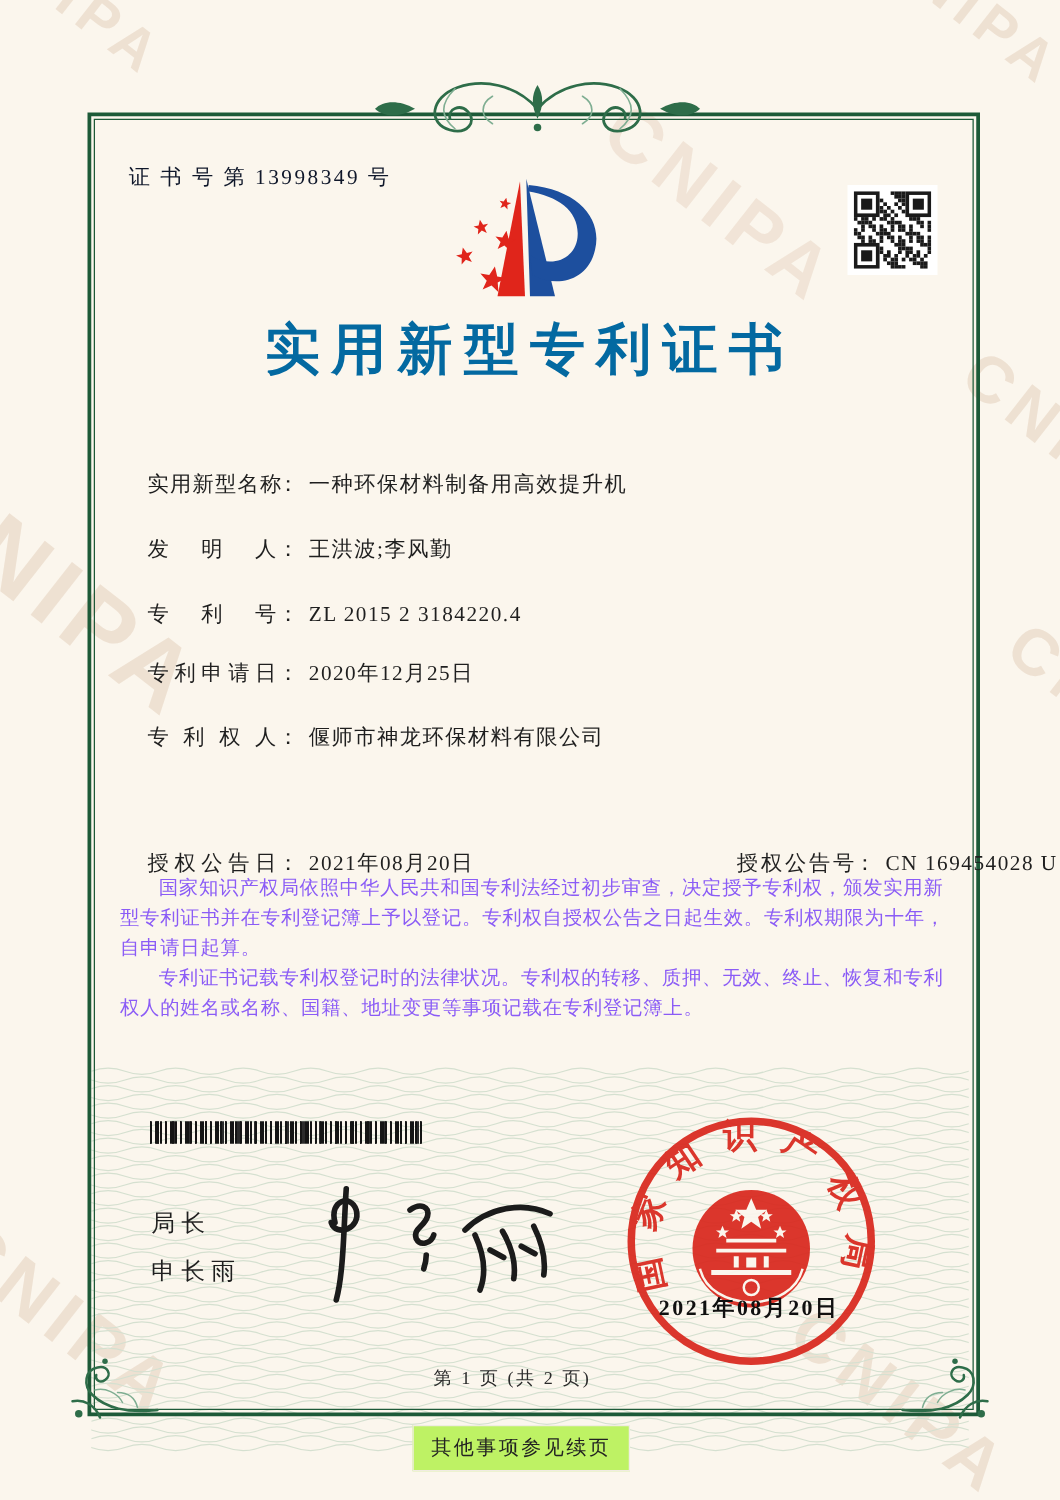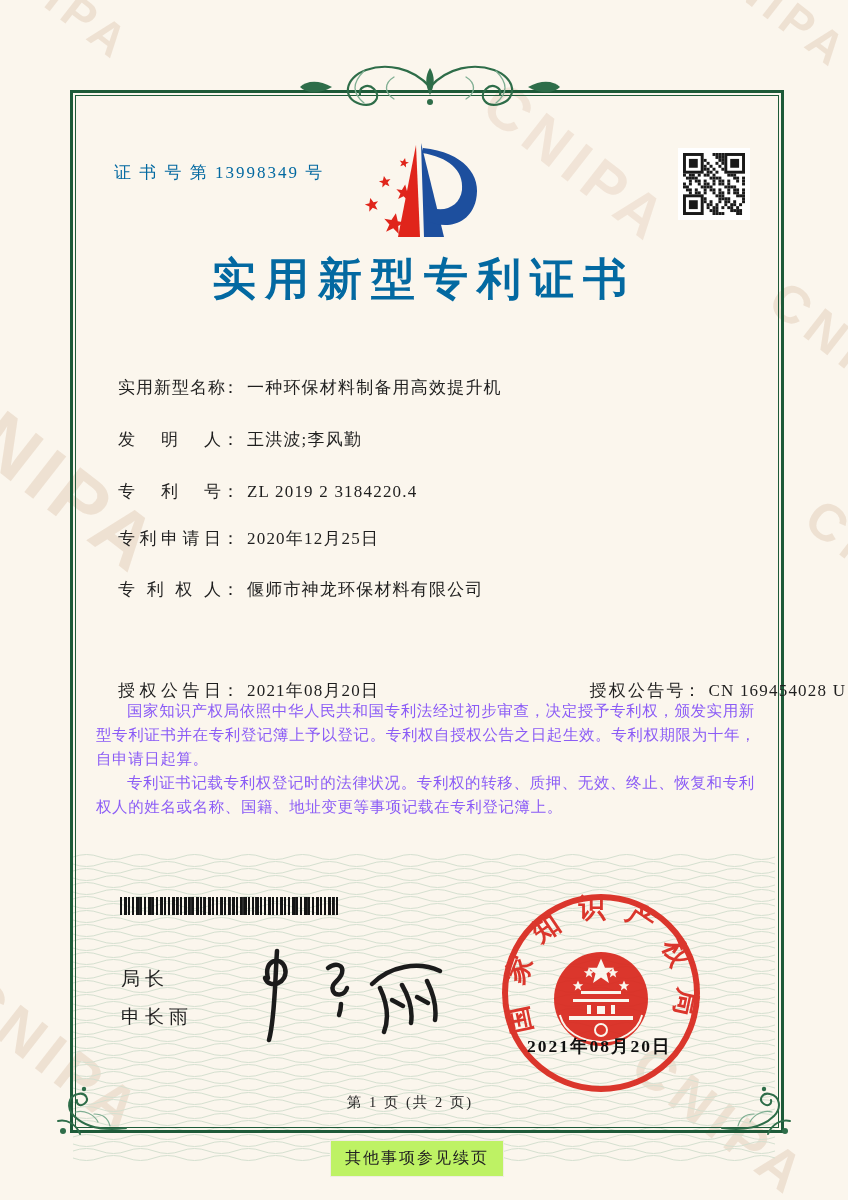--- a/index.html
+++ b/index.html
@@ -17,21 +17,21 @@
   
   .waves{position:absolute; left:73px; top:853px; z-index:1;}
   
   .frame{position:absolute; left:70px; top:90px; width:708px; height:1037px;
          border:3px solid #1d5a38; z-index:2; pointer-events:none;}
   .frame-inner{position:absolute; inset:2px; border:1px solid #1d5a38;}
   .ornament-top{position:absolute; left:294px; top:57px; width:272px; height:60px; z-index:3;}
   .ornament-bl{position:absolute; left:54px; top:1078px; width:74px; height:58px; z-index:3;}
   .ornament-br{position:absolute; left:720px; top:1078px; width:74px; height:58px; z-index:3; transform:scaleX(-1);}
   
-  .cert-no{position:absolute; left:103px; top:161px; z-index:3; font-size:17px; letter-spacing:2px; color:#0369a1;margin-left:11px;}
+  .cert-no{position:absolute; left:103px; top:130px; z-index:3; font-size:17px; letter-spacing:2px; color:#0f172a;}
   .logo{position:absolute; left:352px; top:140px; z-index:3;}
   .qr{position:absolute; left:678px; top:148px; z-index:3; background:#fff; padding:5px; line-height:0;}
   .title{position:absolute; left:0; width:848px; top:250px; z-index:3; text-align:center;
          font-size:44px; font-weight:bold; letter-spacing:9px; color:#0369a1;}
   
   .fields{position:absolute; left:118px; top:350px; width:660px; height:340px; z-index:3; font-size:17px;}
   .frow{position:absolute; left:0; white-space:nowrap;margin-top:18px;}
   .frow.r1{top:8px}.frow.r2{top:60px}.frow.r3{top:112px}.frow.r4{top:159px}
   .frow.r5{top:210px}.frow.r6{top:261px}.frow.r7{top:311px}
   .flabel{display:inline-block; width:104px; text-align:justify; text-align-last:justify; letter-spacing:1px; vertical-align:bottom;}
@@ -350,21 +350,21 @@
   <div class="title">实用新型专利证书</div>
 
   <div class="fields">
     <div class="frow r1">
       <span class="flabel">实用新型名称</span><span>：</span><span class="fvalue">一种环保材料制备用高效提升机</span>
     </div>
     <div class="frow r2">
       <span class="flabel">发明人</span><span>：</span><span class="fvalue">王洪波;李风勤</span>
     </div>
     <div class="frow r3">
-      <span class="flabel">专利号</span><span>：</span><span class="fvalue">ZL 2019 2 3184220.4</span>
+      <span class="flabel">专利号</span><span>：</span><span class="fvalue">ZL 2015 2 3184220.4</span>
     </div>
     <div class="frow r4">
       <span class="flabel">专利申请日</span><span>：</span><span class="fvalue">2020年12月25日</span>
     </div>
     <div class="frow r5">
       <span class="flabel">专利权人</span><span>：</span><span class="fvalue">偃师市神龙环保材料有限公司</span>
     </div>
     <div class="frow r7">
       <span class="flabel">授权公告日</span><span>：</span><span class="fvalue">2021年08月20日</span>
       <span class="flabel2">授权公告号</span><span>：</span><span class="fvalue">CN 169454028 U</span>

